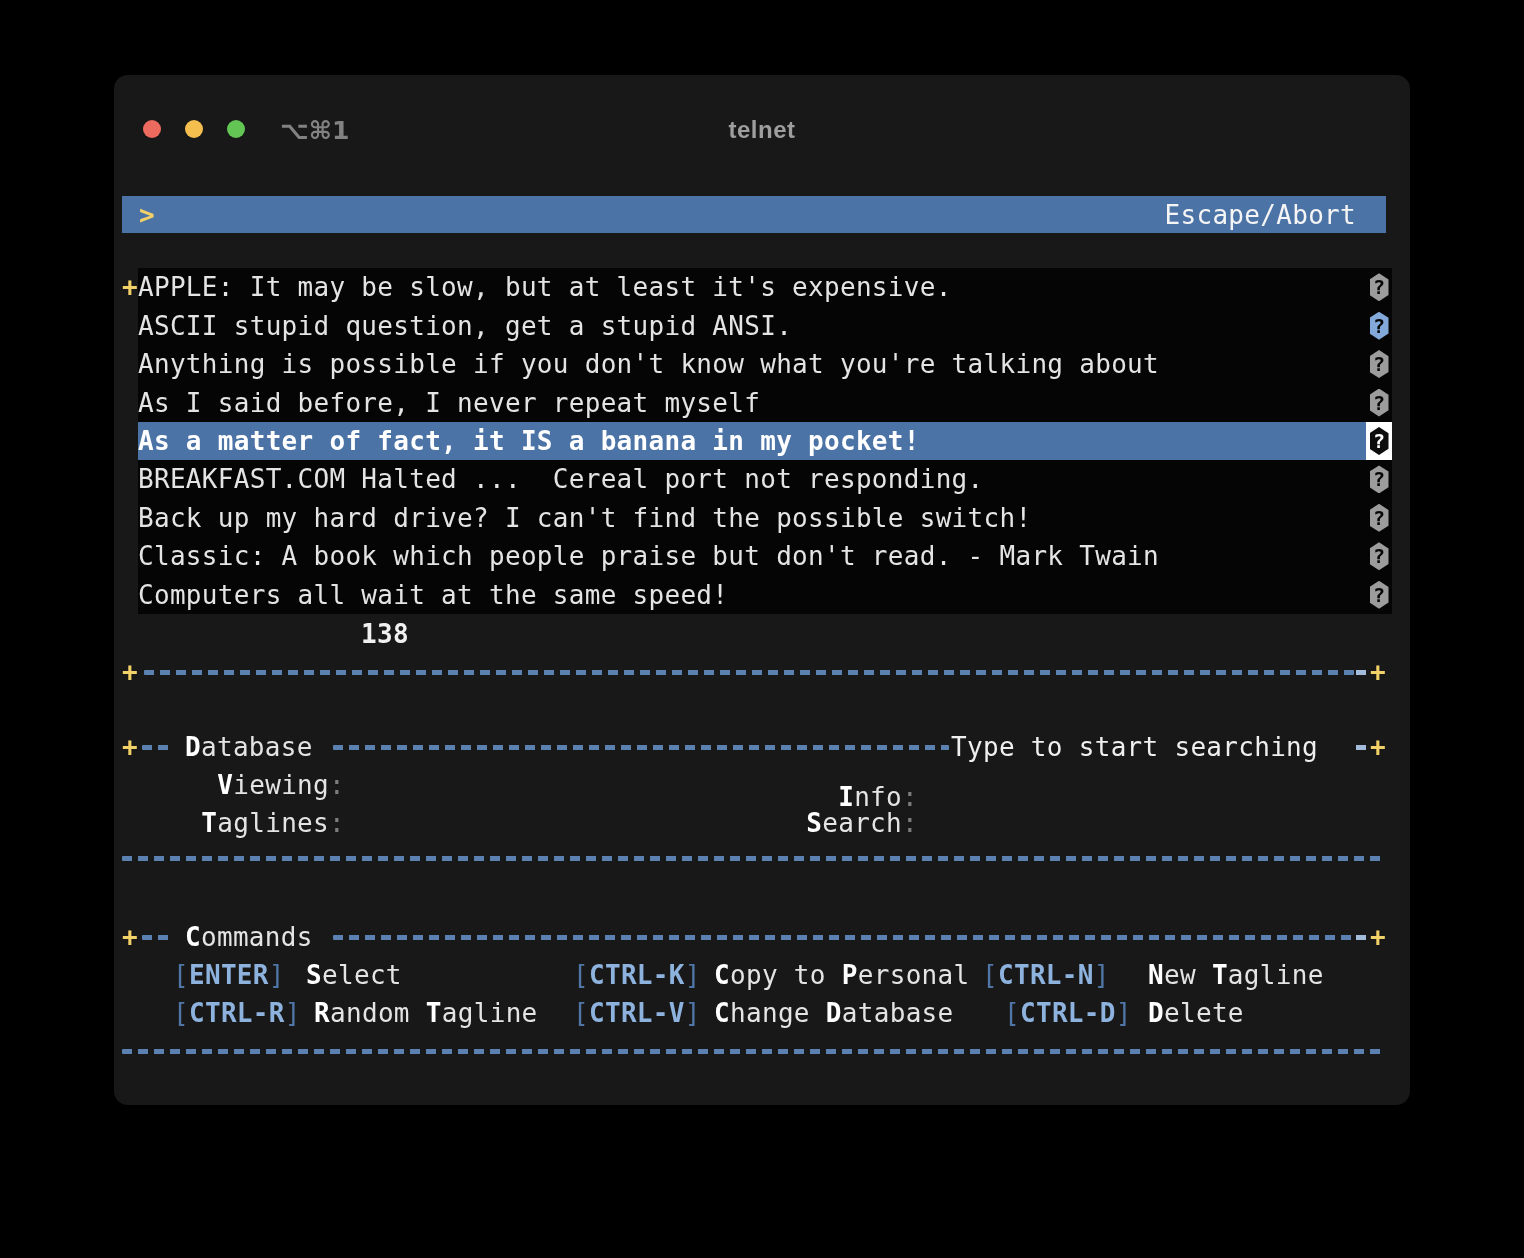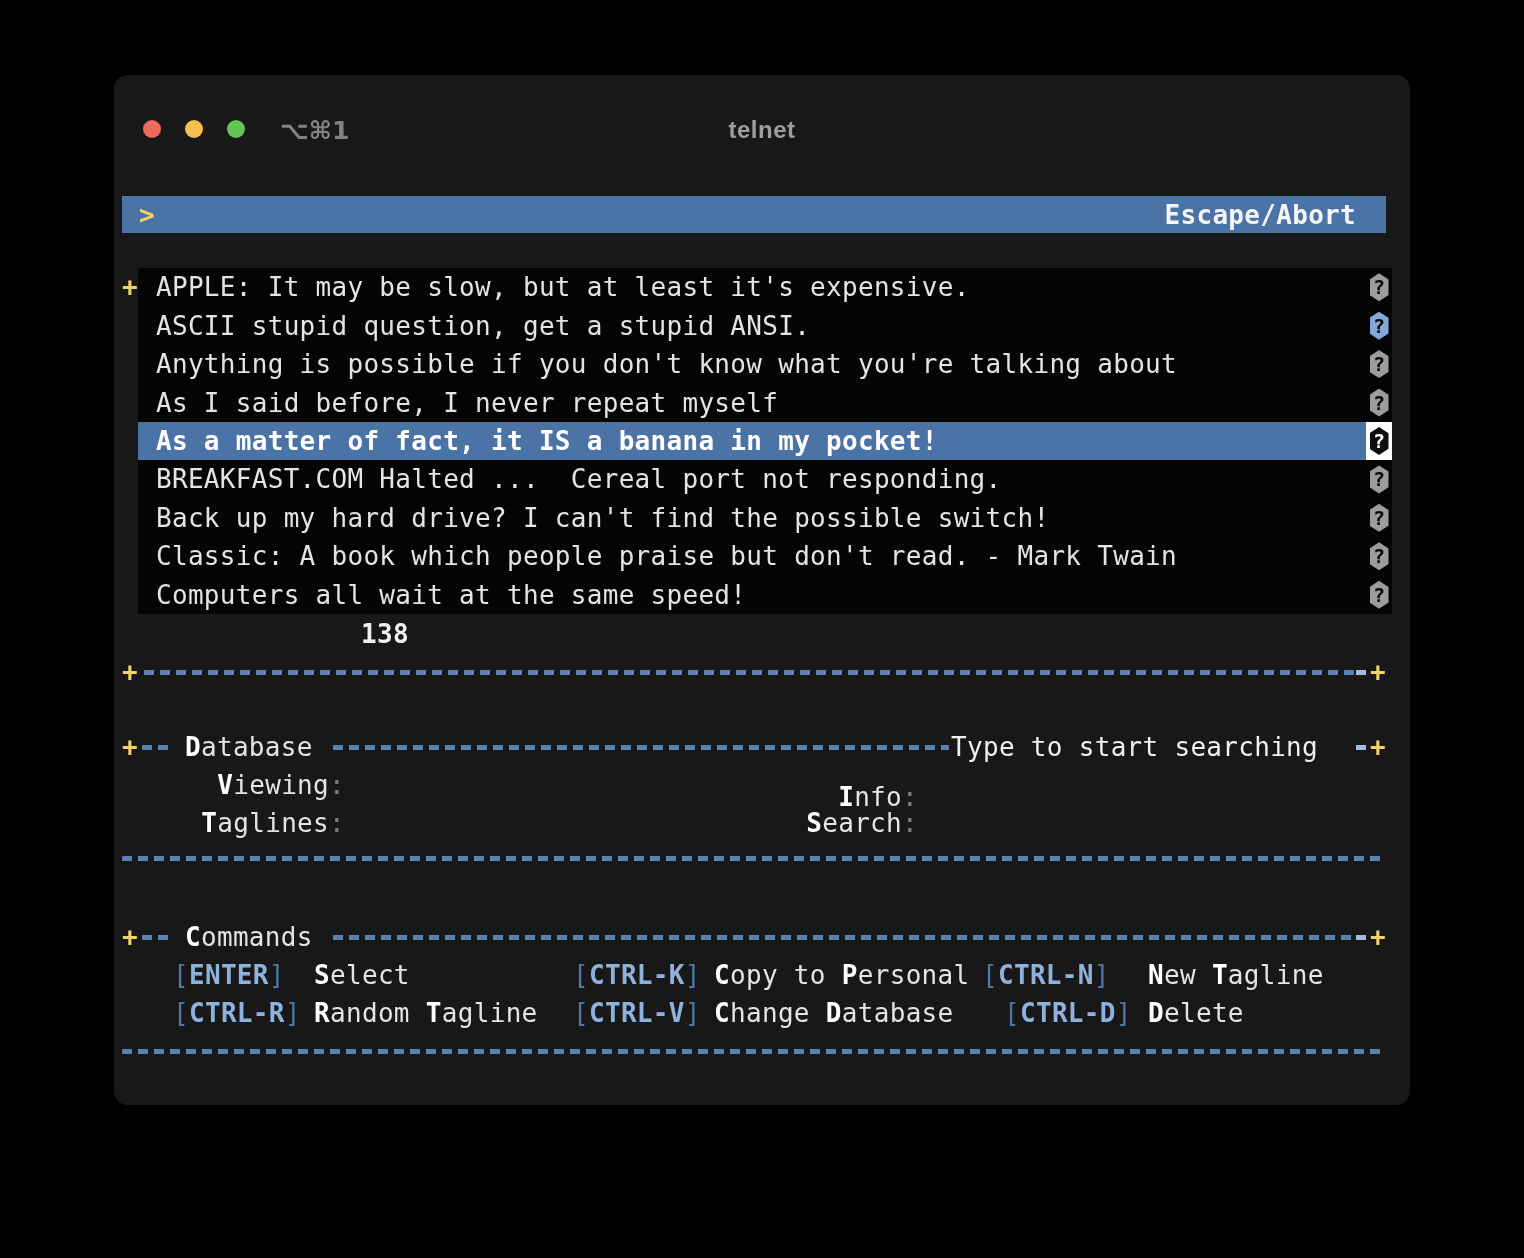--- a/index.html
+++ b/index.html
@@ -29,28 +29,28 @@
   
   .term{font-size:26px;line-height:38px;letter-spacing:.3px;color:var(--text);}
   .hl{color:#fff;font-weight:bold;}
   .dim{color:var(--dim);}
 
   
   .promptbar{position:absolute;left:8px;top:121px;width:1264px;height:37px;background:var(--blue);
     display:flex;align-items:center;padding-left:17px;}
   .promptbar .arrow{color:var(--yellow);font-weight:bold;margin-right:15px;}
   .promptbar .ptitle{color:#f5f5f5;font-weight:bold;}
-  .promptbar .escape{margin-left:auto;margin-right:30px;color:#f5f5f5;font-weight:bold;}
+  .promptbar .escape{margin-left:auto;margin-right:30px;color:#f5f5f5;font-weight:normal;}
 
   
   .corner-plus{position:absolute;left:8px;top:193px;height:38px;color:var(--yellow);font-weight:bold;}
   .listbox{position:absolute;left:24px;top:193px;width:1254px;height:346px;background:var(--listbg);
     display:flex;flex-direction:column;}
   .trow{flex:1;display:flex;align-items:stretch;}
-  .ttext{flex:1;padding-left:18px;white-space:pre;overflow:hidden;display:flex;align-items:center;}
+  .ttext{flex:1;white-space:pre;overflow:hidden;display:flex;align-items:center;}
   .trow.selected .ttext{background:var(--blue);color:#fff;font-weight:bold;}
   .gcell{width:26px;display:flex;align-items:center;justify-content:center;}
   .shield{width:19px;height:28px;clip-path:polygon(50% 0,100% 22%,100% 78%,50% 100%,0 78%,0 22%);
     display:flex;align-items:center;justify-content:center;font-size:20px;font-weight:bold;
     letter-spacing:0;line-height:1;}
   .gcell.gray .shield{background:var(--glyphgray);color:#060606;}
   .gcell.blue .shield{background:var(--glyphblue);color:#060606;}
   .gcell.inverse{background:#fff;}
   .gcell.inverse .shield{background:#0d0d0d;color:#fff;}
 
@@ -190,21 +190,21 @@
     <span class="plus">+</span>
     <div class="dashes lead"></div>
     <span class="ptitle-label"><span class="hl">C</span><span>o</span><span>m</span><span>m</span><span>a</span><span>n</span><span>d</span><span>s</span></span>
     <div class="dashes grow"></div>
     <div class="dashlight"></div>
     <span class="plus">+</span>
   </div>
 
   <div id="commands">
       <span class="cmdkey term" style="left: 59px; top: 881px;"><span class="br">[</span><span class="key">ENTER</span><span class="br">]</span></span>
-      <span class="cmdlabel term" style="left: 200px; top: 881px;"><span class="hl">S</span><span>e</span><span>l</span><span>e</span><span>c</span><span>t</span></span>
+      <span class="cmdlabel term" style="left: 192px; top: 881px;"><span class="hl">S</span><span>e</span><span>l</span><span>e</span><span>c</span><span>t</span></span>
       <span class="cmdkey term" style="left: 459px; top: 881px;"><span class="br">[</span><span class="key">CTRL-K</span><span class="br">]</span></span>
       <span class="cmdlabel term" style="left: 600px; top: 881px;"><span class="hl">C</span><span>o</span><span>p</span><span>y</span><span> </span><span>t</span><span>o</span><span> </span><span class="hl">P</span><span>e</span><span>r</span><span>s</span><span>o</span><span>n</span><span>a</span><span>l</span></span>
       <span class="cmdkey term" style="left: 868px; top: 881px;"><span class="br">[</span><span class="key">CTRL-N</span><span class="br">]</span></span>
       <span class="cmdlabel term" style="left: 1034px; top: 881px;"><span class="hl">N</span><span>e</span><span>w</span><span> </span><span class="hl">T</span><span>a</span><span>g</span><span>l</span><span>i</span><span>n</span><span>e</span></span>
       <span class="cmdkey term" style="left: 59px; top: 919px;"><span class="br">[</span><span class="key">CTRL-R</span><span class="br">]</span></span>
       <span class="cmdlabel term" style="left: 200px; top: 919px;"><span class="hl">R</span><span>a</span><span>n</span><span>d</span><span>o</span><span>m</span><span> </span><span class="hl">T</span><span>a</span><span>g</span><span>l</span><span>i</span><span>n</span><span>e</span></span>
       <span class="cmdkey term" style="left: 459px; top: 919px;"><span class="br">[</span><span class="key">CTRL-V</span><span class="br">]</span></span>
       <span class="cmdlabel term" style="left: 600px; top: 919px;"><span class="hl">C</span><span>h</span><span>a</span><span>n</span><span>g</span><span>e</span><span> </span><span class="hl">D</span><span>a</span><span>t</span><span>a</span><span>b</span><span>a</span><span>s</span><span>e</span></span>
       <span class="cmdkey term" style="left: 890px; top: 919px;"><span class="br">[</span><span class="key">CTRL-D</span><span class="br">]</span></span>
       <span class="cmdlabel term" style="left: 1034px; top: 919px;"><span class="hl">D</span><span>e</span><span>l</span><span>e</span><span>t</span><span>e</span></span>

